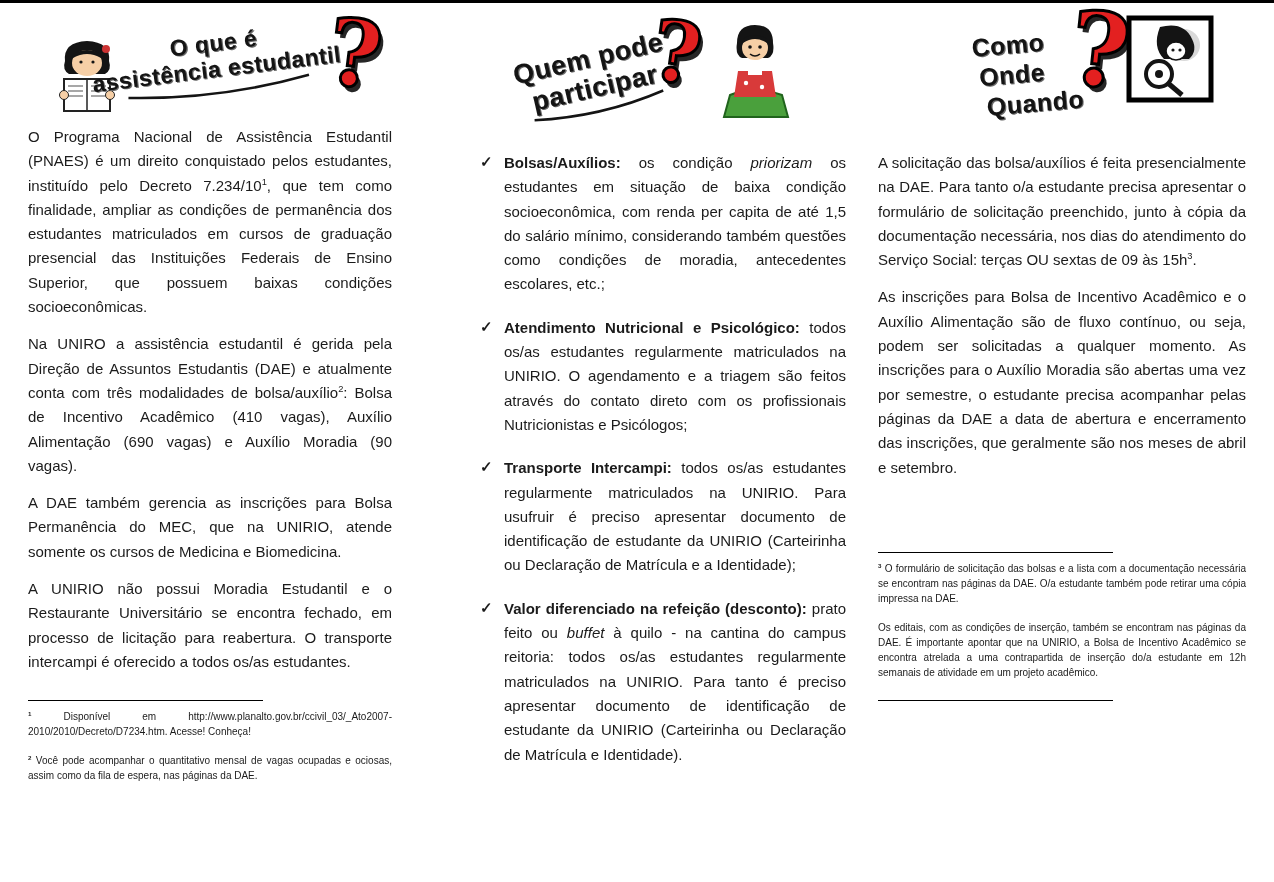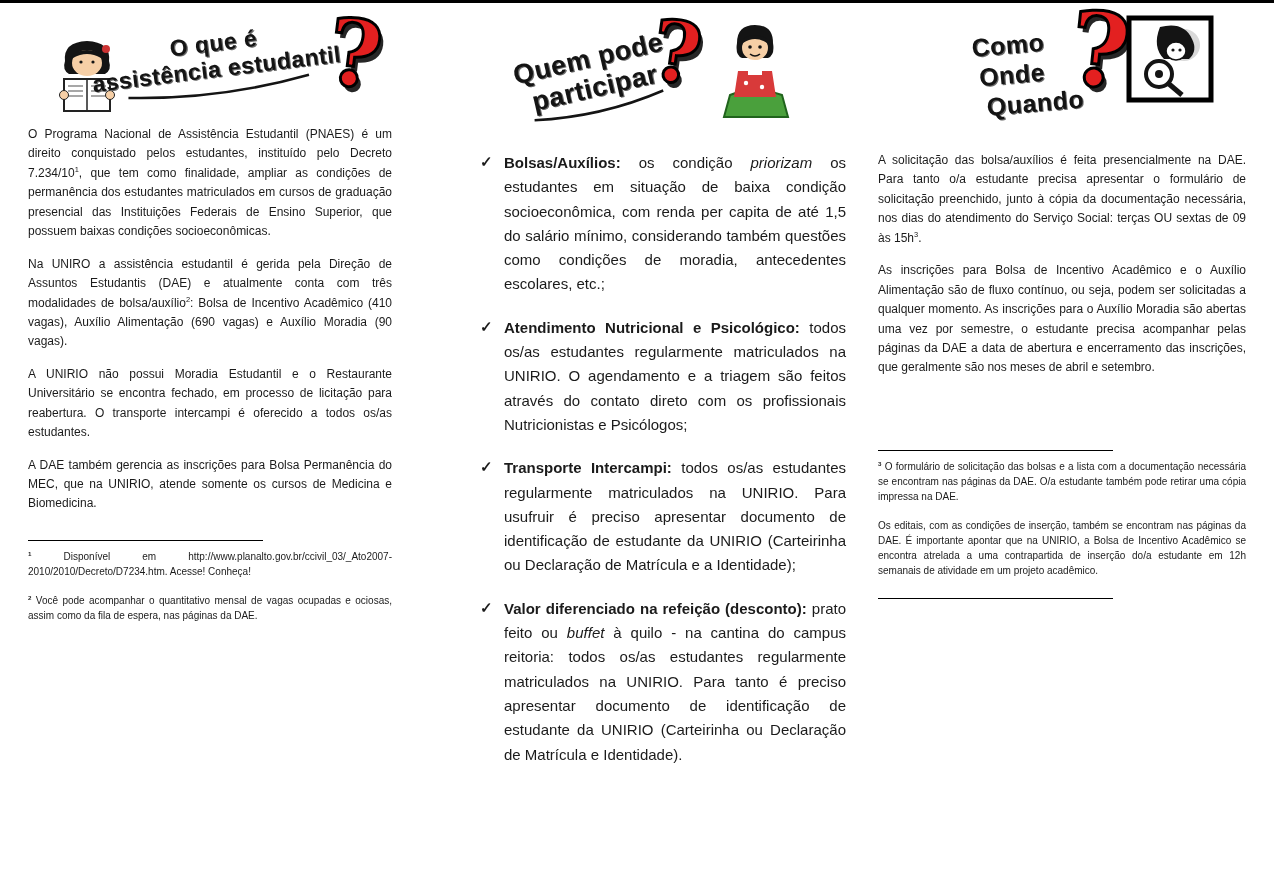--- a/index.html
+++ b/index.html
@@ -39,21 +39,21 @@
   }
   .q1 { right:10px; top:10px; font-size:92px;  transform:rotate(7deg); }
   .q2 { left:172px; top:12px; font-size:84px;  transform:rotate(8deg); }
   .q3 { left:192px; top:2px;  font-size:102px; transform:rotate(6deg); }
 
   .img1 { position:absolute; left:26px;  top:34px; }
   .img2 { position:absolute; left:232px; top:18px; }
   .img3 { position:absolute; left:248px; top:12px; }
 
   
-  .bodytext p { margin:0 0 13px; font-size:12px; line-height:1.62; text-align:justify; }
+  .bodytext p { margin:0 0 13px; font-size:15px; line-height:1.62; text-align:justify; }
   sup { font-size:0.62em; line-height:0; }
   .b { font-weight:bold; }
   .i { font-style:italic; }
 
   
   .item { display:flex; margin:0 0 19px; }
   .check { width:24px; flex:0 0 24px; font-size:15px; font-weight:bold; padding-top:2px; }
   .item p { flex:1; margin:0; font-size:15px; line-height:1.62; text-align:justify; }
 
   
@@ -95,22 +95,22 @@
         <svg class="swoosh" width="190" height="14" viewBox="0 0 190 14">
           <path d="M4 3 Q95 16 186 2" stroke="#141414" stroke-width="2.5" fill="none"></path>
         </svg>
       </div>
       <span class="qmark q1">?</span>
     </header>
 
     <div class="bodytext">
       <p><span>O Programa Nacional de Assistência Estudantil (PNAES) é um direito conquistado pelos estudantes, instituído pelo Decreto 7.234/10</span><sup>1</sup><span>, que tem como finalidade, ampliar as condições de permanência dos estudantes matriculados em cursos de graduação presencial das Instituições Federais de Ensino Superior, que possuem baixas condições socioeconômicas.</span></p>
       <p><span>Na UNIRO a assistência estudantil é gerida pela Direção de Assuntos Estudantis (DAE) e atualmente conta com três modalidades de bolsa/auxílio</span><sup>2</sup><span>: Bolsa de Incentivo Acadêmico (410 vagas), Auxílio Alimentação (690 vagas) e Auxílio Moradia (90 vagas).</span></p>
+      <p><span>A DAE também gerencia as inscrições para Bolsa Permanência do MEC, que na UNIRIO, atende somente os cursos de Medicina e Biomedicina.</span></p>
       <p><span>A UNIRIO não possui Moradia Estudantil e o Restaurante Universitário se encontra fechado, em processo de licitação para reabertura. O transporte intercampi é oferecido a todos os/as estudantes.</span></p>
-      <p><span>A DAE também gerencia as inscrições para Bolsa Permanência do MEC, que na UNIRIO, atende somente os cursos de Medicina e Biomedicina.</span></p>
     </div>
 
     <div class="fnsep fnsep1"></div>
     <div class="footnotes">
       <p><sup class="b">1</sup><span> Disponível em http://www.planalto.gov.br/ccivil_03/_Ato2007-2010/2010/Decreto/D7234.htm. Acesse! Conheça!</span></p>
       <p><sup class="b">2</sup><span> Você pode acompanhar o quantitativo mensal de vagas ocupadas e ociosas, assim como da fila de espera, nas páginas da DAE.</span></p>
     </div>
   </section>
 
   <section class="col col2">

